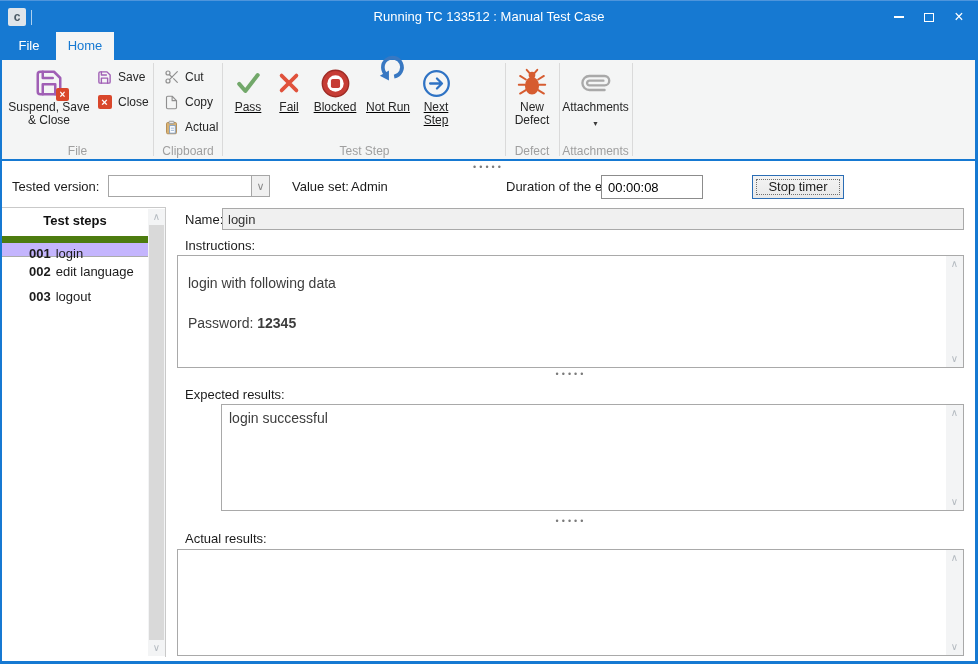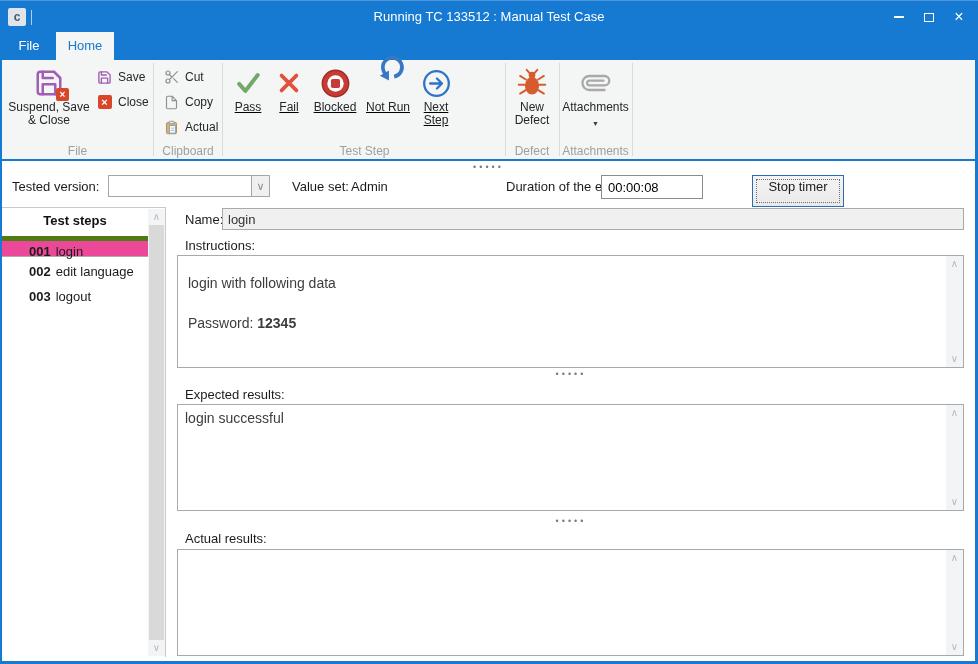--- a/index.html
+++ b/index.html
@@ -72,50 +72,50 @@
   .controlsbar { position:absolute; left:2px; right:3px; top:161px; height:44px; background:#fff; }
   .splitter { text-align:center; color:#7b7b7b; font-size:9px; letter-spacing:3px; line-height:9px; cursor:row-resize; }
   .split-top { position:absolute; left:0; right:0; top:2px; }
   .ctl-label { position:absolute; top:18px; font-size:13px; color:#1b1b1b; white-space:nowrap; }
   .combobox { position:absolute; left:106px; top:14px; width:162px; height:22px; border:1px solid #a6a6a6; background:#fff; }
   .combo-input { position:absolute; left:0; top:0; right:18px; height:20px; border:0; outline:0; font:13px "Liberation Sans",sans-serif; padding-left:4px; }
   .combo-btn { position:absolute; right:0; top:0; width:18px; height:20px; background:#f0f0f0; border-left:1px solid #a6a6a6;
                color:#8a8a8a; font-size:11px; text-align:center; line-height:20px; }
   .duration-input { position:absolute; left:599px; top:14px; width:102px; height:24px; border:1px solid #8c8c8c;
                     font:13px "Liberation Sans",sans-serif; padding-left:6px; }
-  .stop-btn { position:absolute; left:750px; top:14px; width:92px; height:32px; background:linear-gradient(#f4f4f4,#e9e9e9);
+  .stop-btn { position:absolute; left:750px; top:14px; width:92px; height:24px; background:linear-gradient(#f4f4f4,#e9e9e9);
               border:1px solid #2a6db5; font-size:13px; color:#1b1b1b; }
   .focus-rect { position:absolute; left:3px; top:3px; right:3px; bottom:3px; border:1px dotted #707070; pointer-events:none; }
   .stop-lbl { position:absolute; left:0; right:0; top:0; bottom:0; line-height:22px; text-align:center; }
 
   
   .steps-panel { position:absolute; left:2px; top:207px; width:164px; height:450px; background:#fff;
                  border-top:1px solid #c9c9c9; border-right:1px solid #c9c9c9; }
   .steps-header { height:22px; line-height:22px; text-align:center; font-size:13px; font-weight:bold; color:#111;
                   padding-right:17px; margin-top:2px; }
   .step-row { height:21px; line-height:21px; padding-left:27px; font-size:13px; color:#1b1b1b;
               margin:4px 17px 4px 0; white-space:nowrap; }
   .step-row .num { font-weight:bold; margin-right:5px; }
-  .step-row.selected { background:#ec4899; border-top:5px solid #4d7c0f; border-bottom:1px solid #ababab; margin-right:17px; }
+  .step-row.selected { background:#c4b5fd; border-top:7px solid #4d7c0f; border-bottom:1px solid #ababab; margin-right:17px; }
 
   
   .sbar { position:absolute; right:0; top:0; bottom:0; width:17px; background:#f3f4f5; }
   .sb-ch { position:absolute; left:0; right:0; height:16px; text-align:center; color:#b4bac0; font-size:10px; line-height:16px; }
   .sb-up { top:0; } .sb-down { bottom:0; }
   .sb-thumb { position:absolute; left:1px; right:1px; top:16px; bottom:16px; background:#d9d9d9; }
   .panel-sbar { top:1px; bottom:1px; }
 
   
   .detail { position:absolute; left:177px; top:205px; width:788px; height:451px; }
   .fld-label { position:absolute; left:8px; font-size:13px; color:#1b1b1b; }
   .name-input { position:absolute; left:45px; right:1px; top:3px; height:22px; background:#f0f0f0; border:1px solid #a9a9a9;
                 font:13px "Liberation Sans",sans-serif; padding-left:5px; color:#333; }
   .fieldbox { position:absolute; left:0; right:1px; border:1px solid #a9a9a9; background:#fff; }
   .box-instr { top:50px; height:113px; }
-  .box-exp { top:199px; height:107px; }
+  .box-exp { top:199px; height:107px;margin-left:44px; }
   .box-act { top:344px; height:107px; }
   .richtext { position:absolute; left:0; right:17px; top:0; bottom:0; padding:17px 10px; font-size:14px;
               color:#3d3d3d; line-height:20px; overflow:hidden; }
   .plaintext { position:absolute; left:0; right:17px; top:0; bottom:0; padding:4px 7px; font-size:14px;
                color:#3d3d3d; line-height:19px; overflow:hidden; }
   .blankline { height:20px; }
   .split-1 { position:absolute; left:0; right:0; top:165px; }
   .split-2 { position:absolute; left:0; right:0; top:312px; }
   .lbl-name { top:7px; } .lbl-instr { top:33px; } .lbl-exp { top:182px; } .lbl-act { top:326px; }
 

